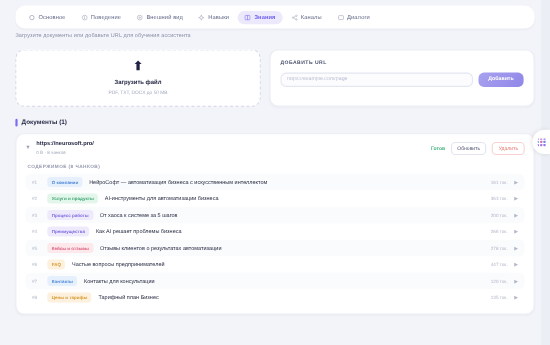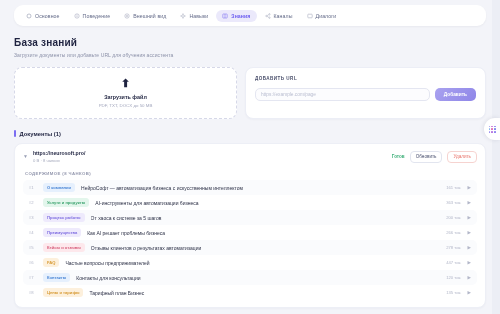--- a/index.html
+++ b/index.html
@@ -325,21 +325,20 @@
           <svg viewBox="0 0 12 12">
             <rect x="1.6" y="2.4" width="8.8" height="7.2" rx="1.2" fill="none" stroke="#8a90a8" stroke-width="1.1"></rect>
           </svg>
         </span>
       <span>Диалоги</span>
     </div>
   </div>
 
   <div class="scroll">
 
-    <div class="page-title">База знаний</div>
     <div class="page-sub">Загрузите документы или добавьте URL для обучения ассистента</div>
 
     <div class="toprow">
 
       <div class="dropzone">
         <div class="arrow">⬆</div>
         <div class="dz-title">Загрузить файл</div>
         <div class="dz-hint">PDF, TXT, DOCX до 50 MB</div>
       </div>
 

